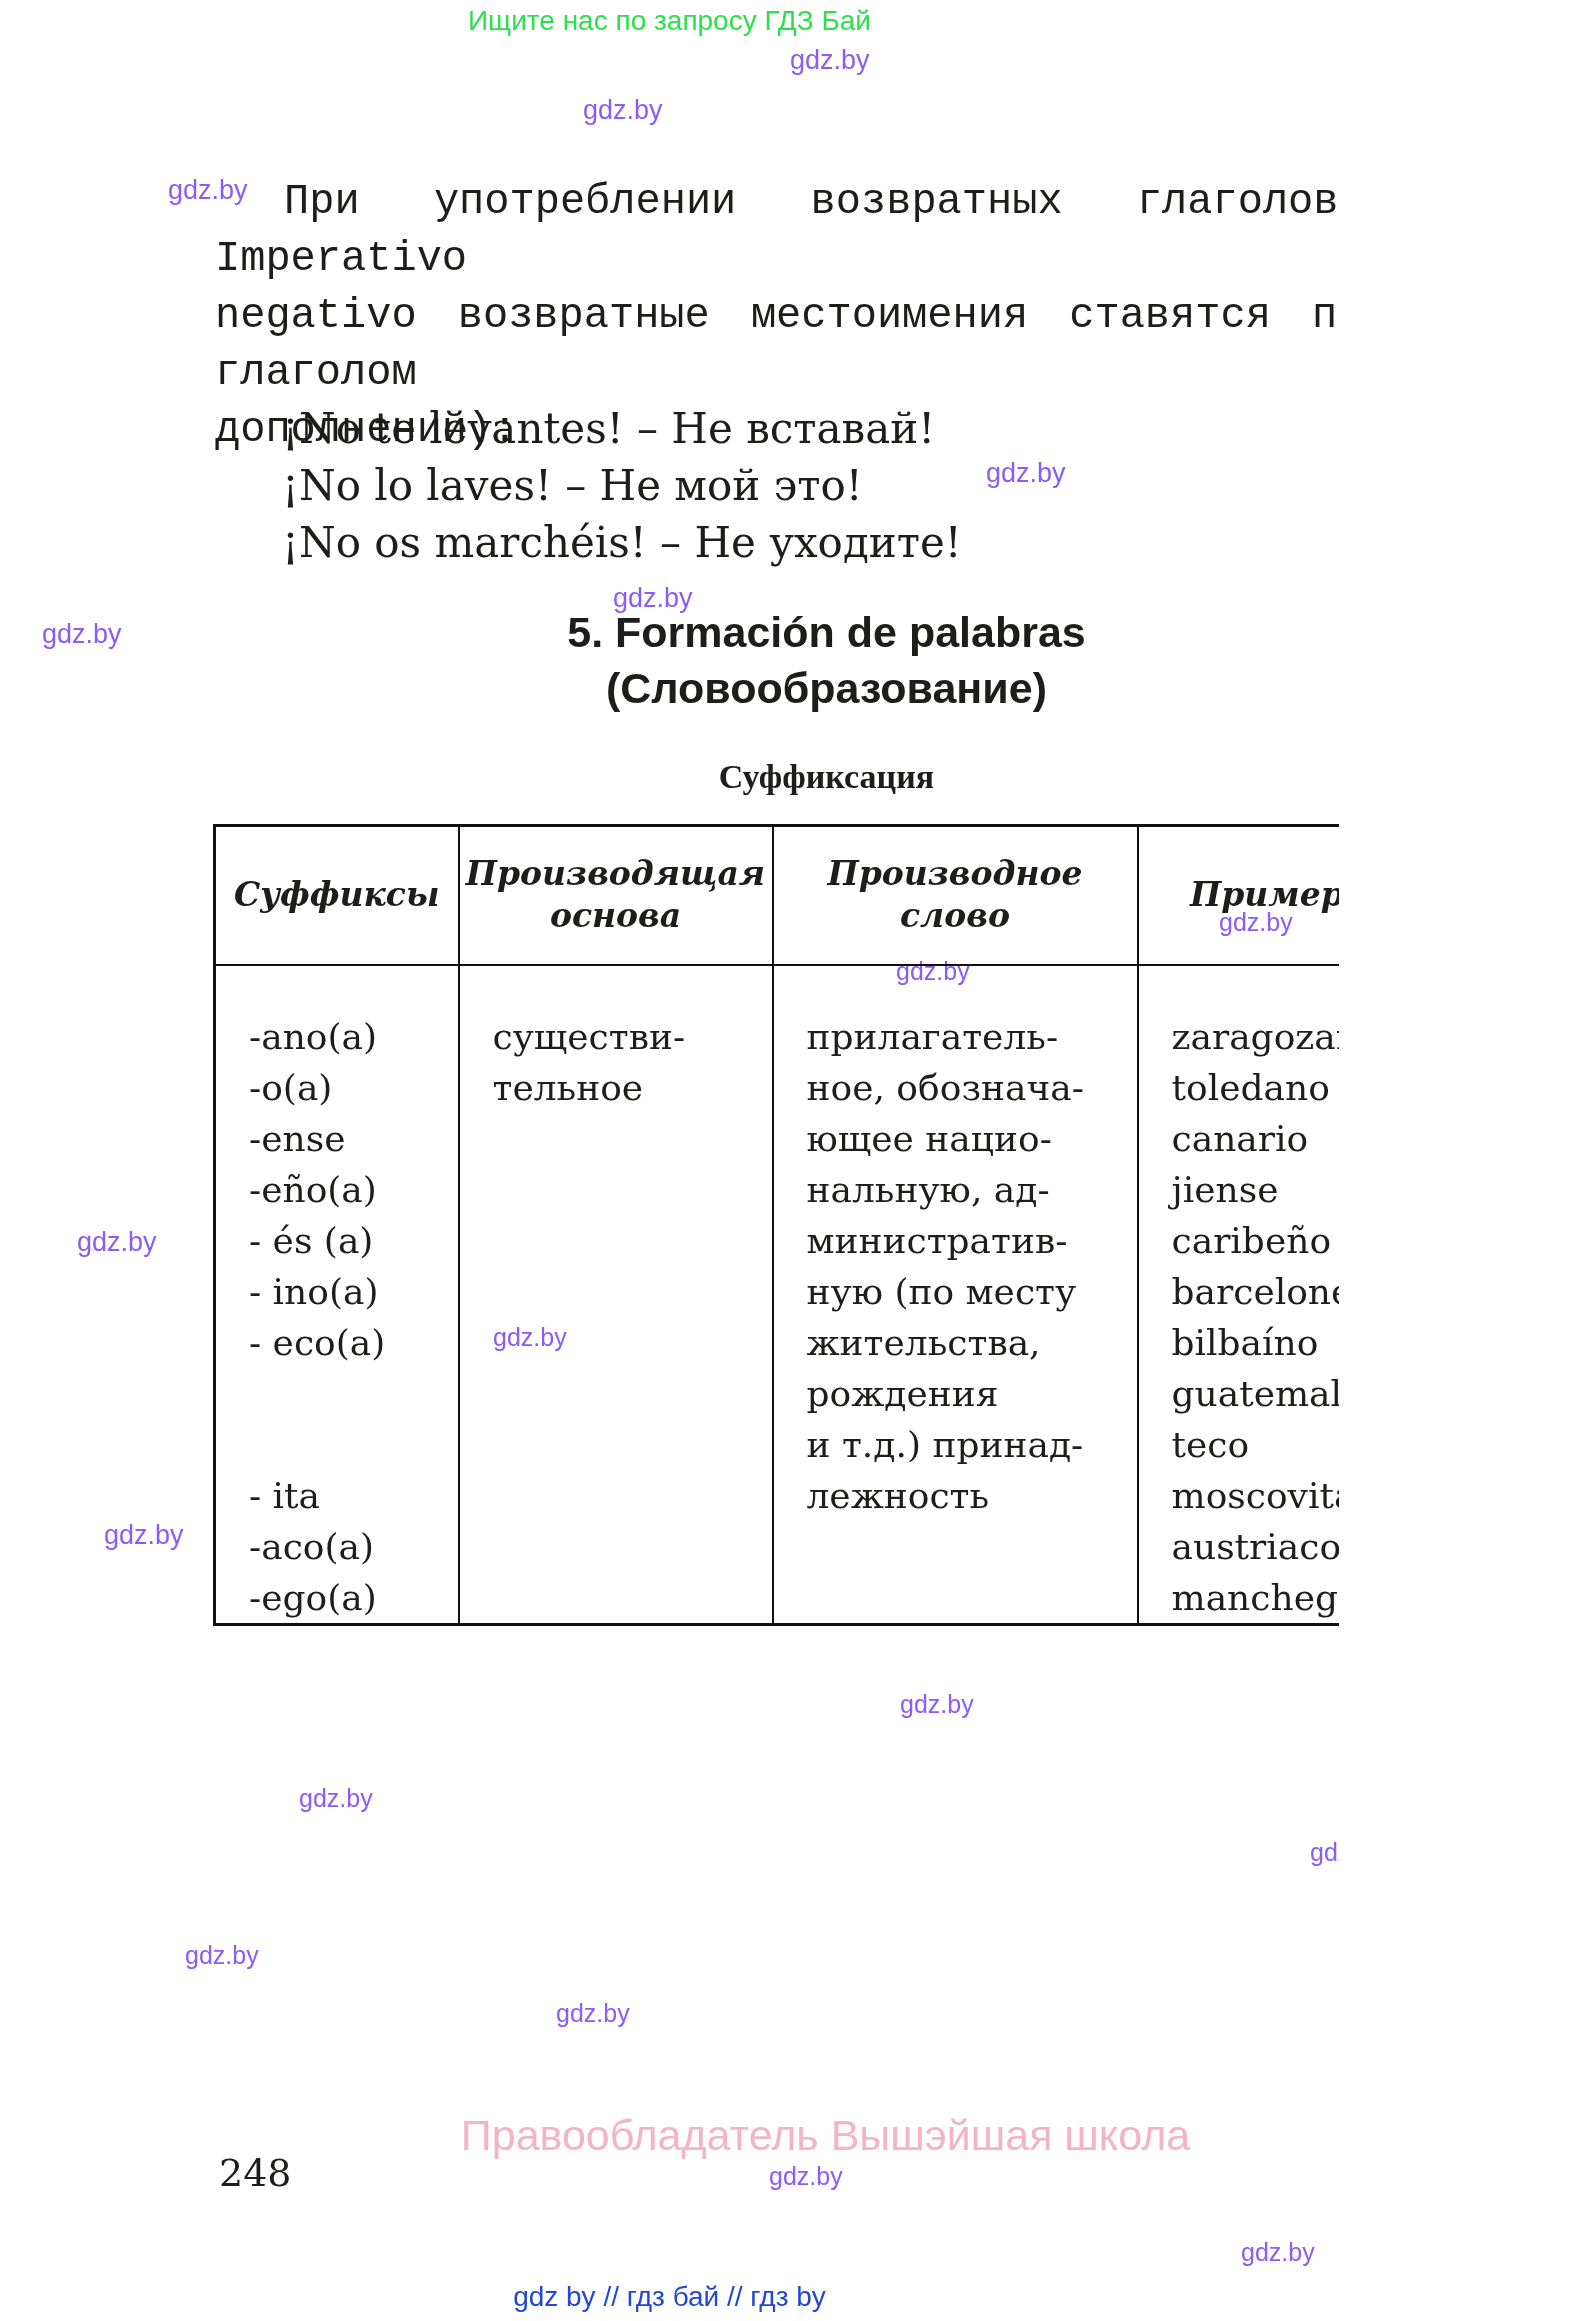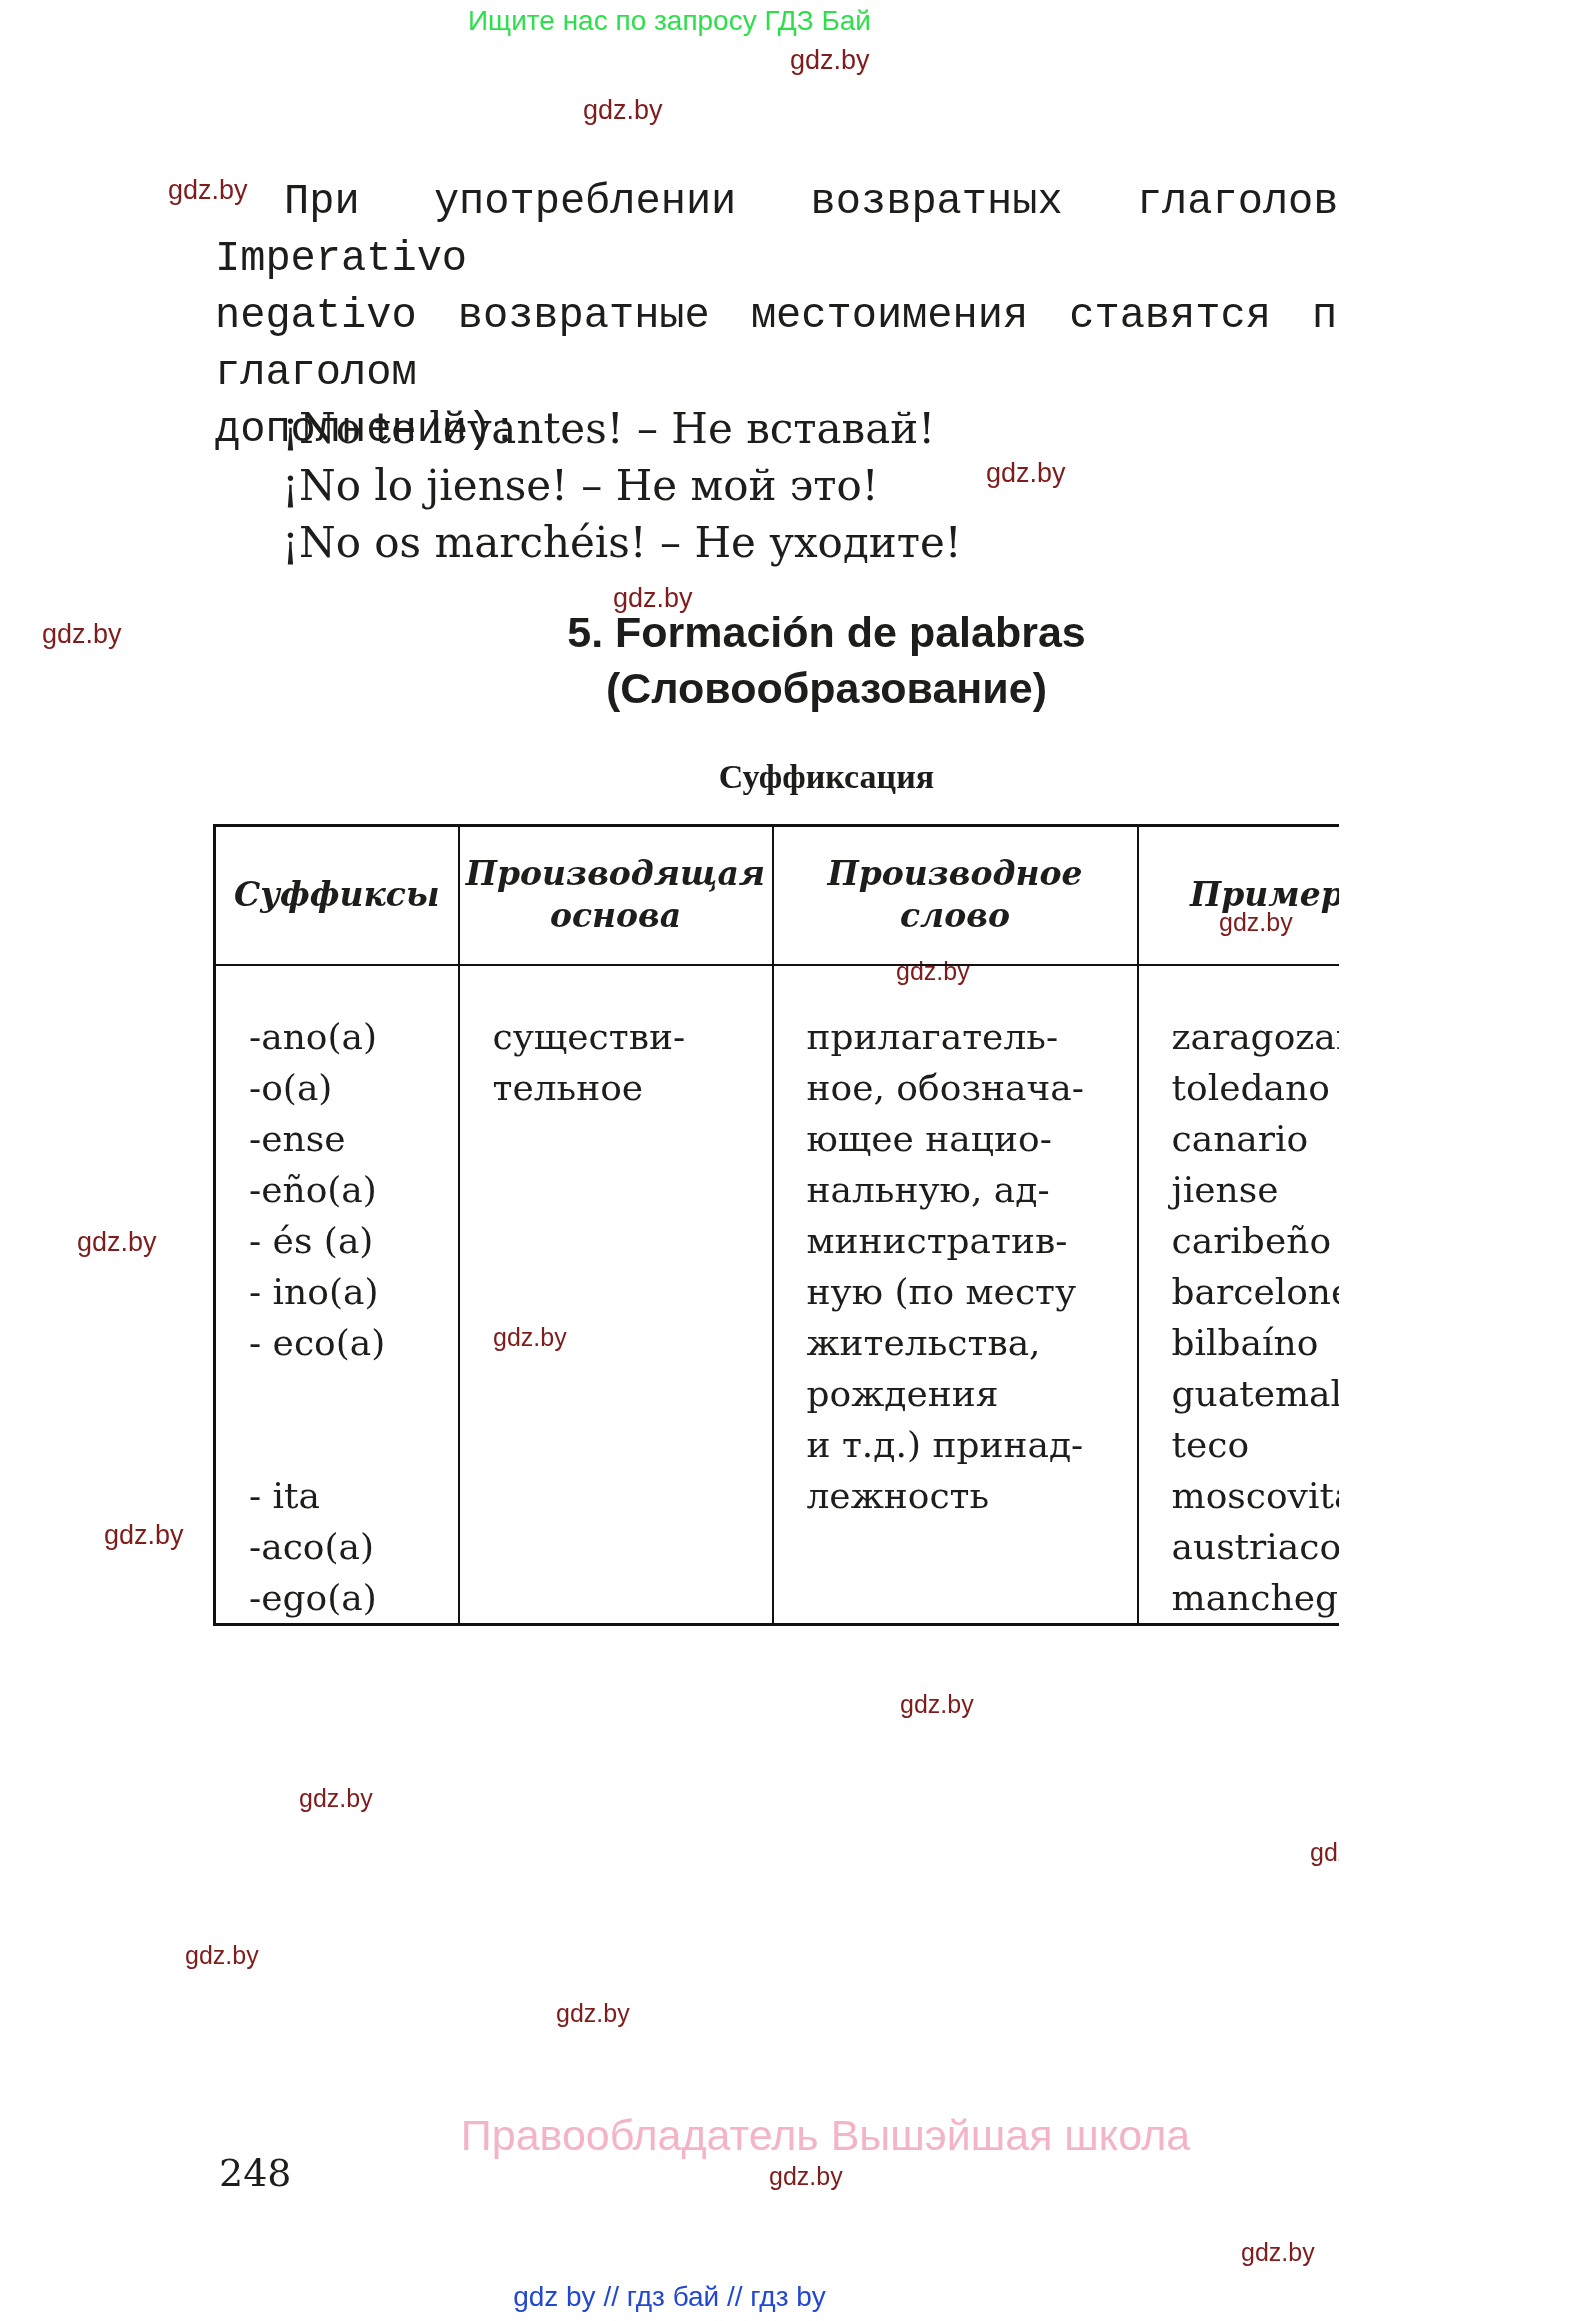--- a/index.html
+++ b/index.html
@@ -14,21 +14,21 @@
     font-family:"DejaVu Serif",serif;color:var(--ink);overflow:hidden;
   }
   
   .promo{
     position:absolute;top:5.4px;left:0;width:100%;text-align:center;
     font-family:"Liberation Sans",sans-serif;font-size:28px;color:var(--promo-green);
   }
   
   .wm{
     position:absolute;font-family:"Liberation Sans",sans-serif;font-size:27px;
-    color:#7f1d1d;white-space:nowrap;
+    color:#8b5cf6;white-space:nowrap;
   }
   .wm-sm{font-size:25px;}
   
   .paragraph{position:absolute;left:215px;top:174px;width:1223px;
     font-size:42px;line-height:57px;font-family:Liberation Mono, monospace;}
   .paragraph .pline{text-align:justify;text-align-last:justify;}
   .paragraph .pline.first{text-indent:69px;}
   .paragraph .pline.last{text-align:center;text-align-last:left;}
   
   .examples{position:absolute;left:282px;top:400px;font-size:42px;line-height:57px;}
@@ -87,21 +87,21 @@
   <span class="wm wm-sm" style="left:1241px;top:2238px">gdz.by</span>
 
   <div class="paragraph">
     <div class="pline first">При употреблении возвратных глаголов в Imperativo</div>
     <div class="pline">negativo возвратные местоимения ставятся перед глаголом</div>
     <div class="pline last">дополнений):</div>
   </div>
 
   <div class="examples">
     <div>¡No te levantes! – Не вставай!</div>
-    <div>¡No lo jiense! – Не мой это!</div>
+    <div>¡No lo laves! – Не мой это!</div>
     <div>¡No os marchéis! – Не уходите!</div>
   </div>
 
   <div class="section-title">
     <div>5. Formación de palabras</div>
     <div>(Словообразование)</div>
   </div>
   <div class="section-subtitle">Суффиксация</div>
 
   <table class="suffix-table">

